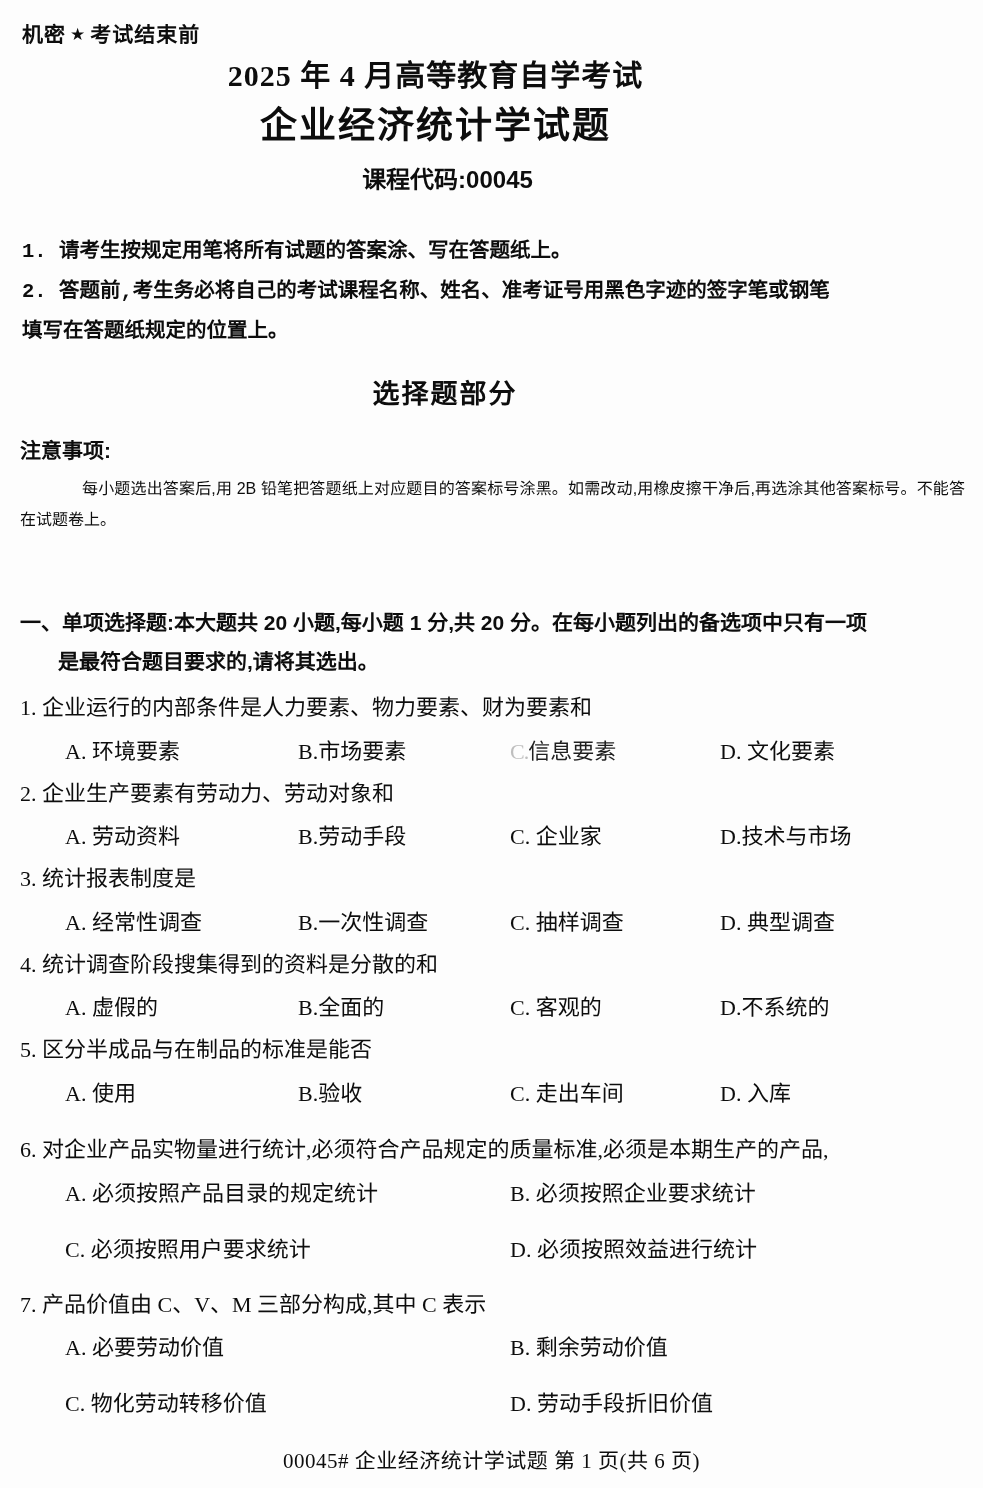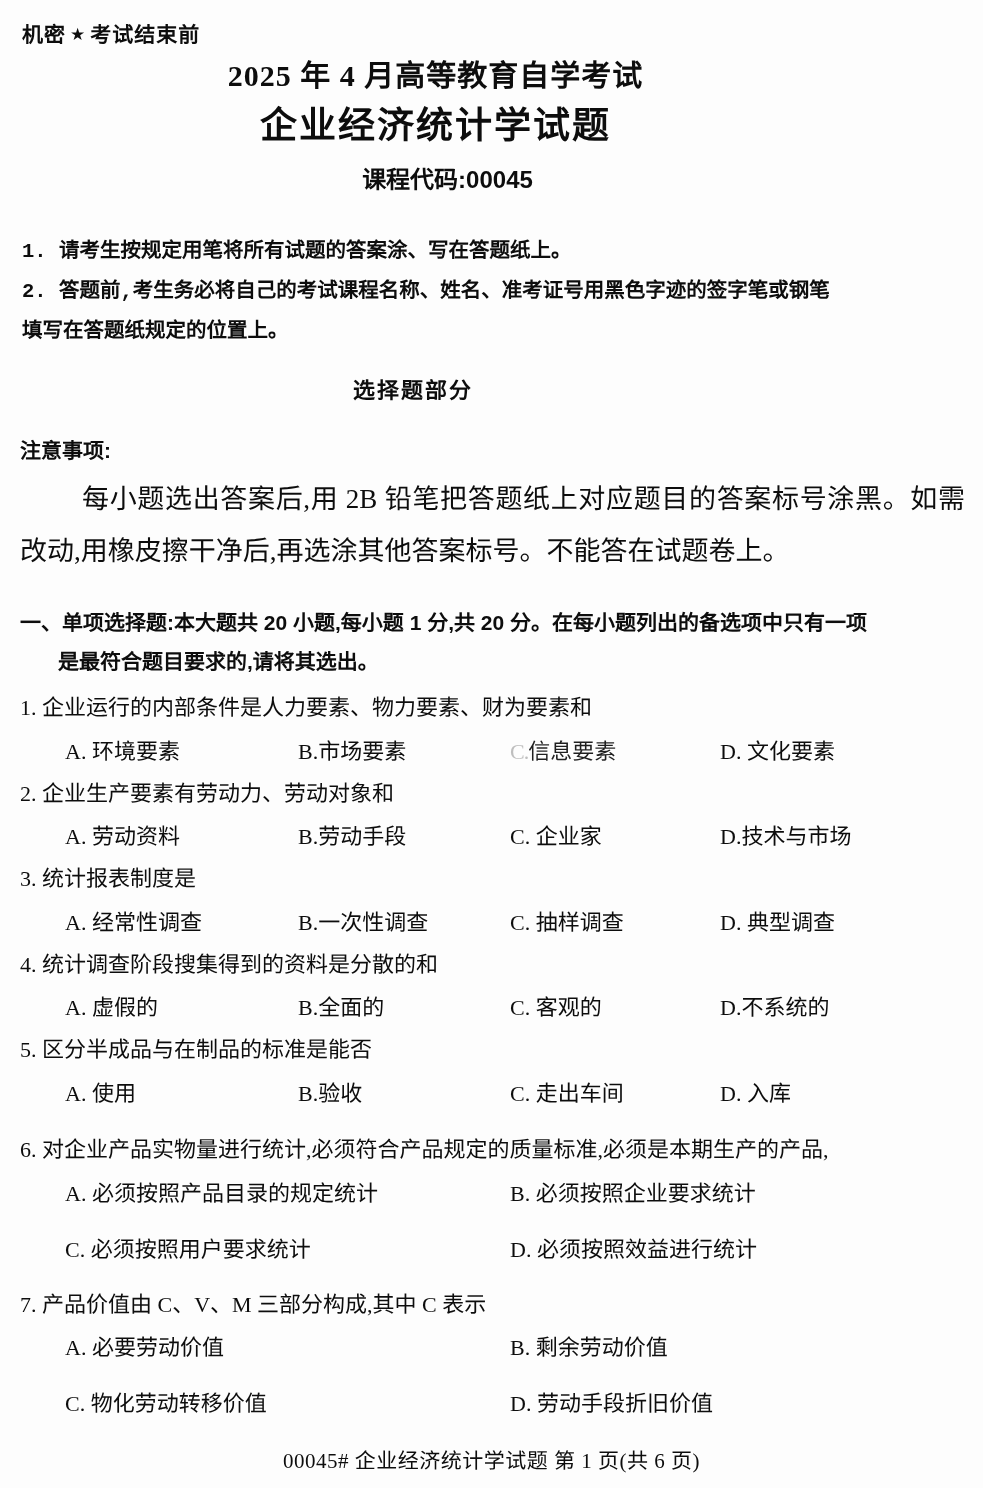--- a/index.html
+++ b/index.html
@@ -86,39 +86,40 @@
   }
   
   .section-heading {
     position: absolute;
     left: 0;
     top: 372px;
     width: 826px;
     text-align: center;
     font-family: "Liberation Sans", "DejaVu Sans", sans-serif;
     font-weight: bold;
-    font-size: 22px;
+    font-size: 27px;
     letter-spacing: 2px;
+    padding-left: 32px;
   }
   
   .notes {
     position: absolute;
     left: 20px;
     top: 434px;
     width: 945px;
   }
   .notes-label {
     font-family: "Liberation Sans", "DejaVu Sans", sans-serif;
     font-weight: bold;
     font-size: 21px;
     margin-bottom: 10px;
   }
   .notes-body {
-    font-family: Liberation Serif, serif;
-    font-size: 27px;
+    font-family: Liberation Sans, sans-serif;
+    font-size: 16px;
     line-height: 1.92;
     text-indent: 62px;
     text-align: justify;
   }
   
   .q-section {
     position: absolute;
     left: 20px;
     top: 604px;
     width: 950px;

